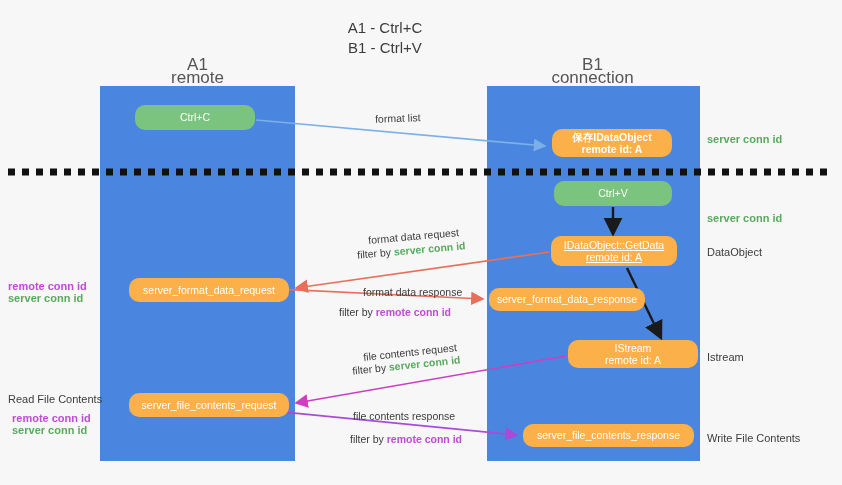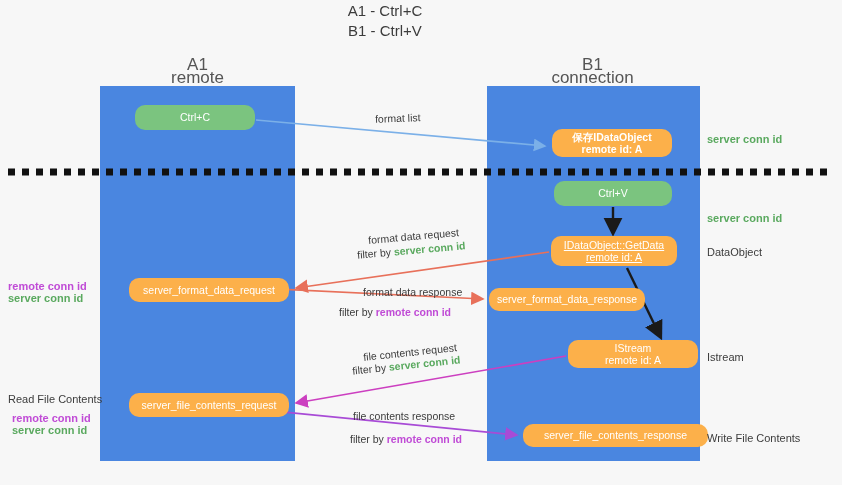--- a/index.html
+++ b/index.html
@@ -14,21 +14,21 @@
 
   .lane{position:absolute;background:#4a86e0;}
   #lane-a1{left:100px;top:86px;width:195px;height:375px;}
   #lane-b1{left:487px;top:86px;width:213px;height:375px;}
 
   .lane-head{position:absolute;text-align:center;color:#555;font-size:17px;line-height:13px;}
   #head-a1{left:120px;top:58px;width:155px;}
   #head-b1{left:515px;top:58px;width:155px;}
 
   #title{
-    position:absolute;left:0;top:1px;width:770px;
+    position:absolute;left:0;top:18px;width:770px;
     text-align:center;color:#3c3c3c;font-size:15px;line-height:20px;
   }
 
   .node{
     position:absolute;box-sizing:border-box;
     display:flex;align-items:center;justify-content:center;
     text-align:center;color:#ffffff;font-size:10.5px;line-height:12.5px;
     border-radius:10px;
     padding:2px 4px;
   }
@@ -36,21 +36,21 @@
   .node.orange{background:#fcb04a;}
 
   #n-ctrlc{left:135px;top:105px;width:120px;height:25px;}
   #n-save-idataobject{left:552px;top:129px;width:120px;height:28px;font-weight:bold;}
   #n-ctrlv{left:554px;top:181px;width:118px;height:25px;}
   #n-getdata{left:551px;top:236px;width:126px;height:30px;text-decoration:underline;}
   #n-istream{left:568px;top:340px;width:130px;height:28px;}
   #n-fmt-req{left:129px;top:278px;width:160px;height:24px;}
   #n-fmt-res{left:489px;top:288px;width:156px;height:23px;}
   #n-file-req{left:129px;top:393px;width:160px;height:24px;}
-  #n-file-res{left:523px;top:424px;width:185px;height:23px;}
+  #n-file-res{left:523px;top:424px;width:171px;height:23px;}
 
   .side-label{position:absolute;font-size:11px;line-height:14px;color:#3c3c3c;white-space:nowrap;}
   .side-label.green-t{color:#5aa95f;font-weight:bold;}
   .side-label.purple-t{color:#c04bd6;font-weight:bold;}
   #sl-server1{left:707px;top:132px;}
   #sl-server2{left:707px;top:211px;}
   #sl-dataobject{left:707px;top:245px;}
   #sl-istream{left:707px;top:350px;}
   #sl-write{left:707px;top:431px;}
 

